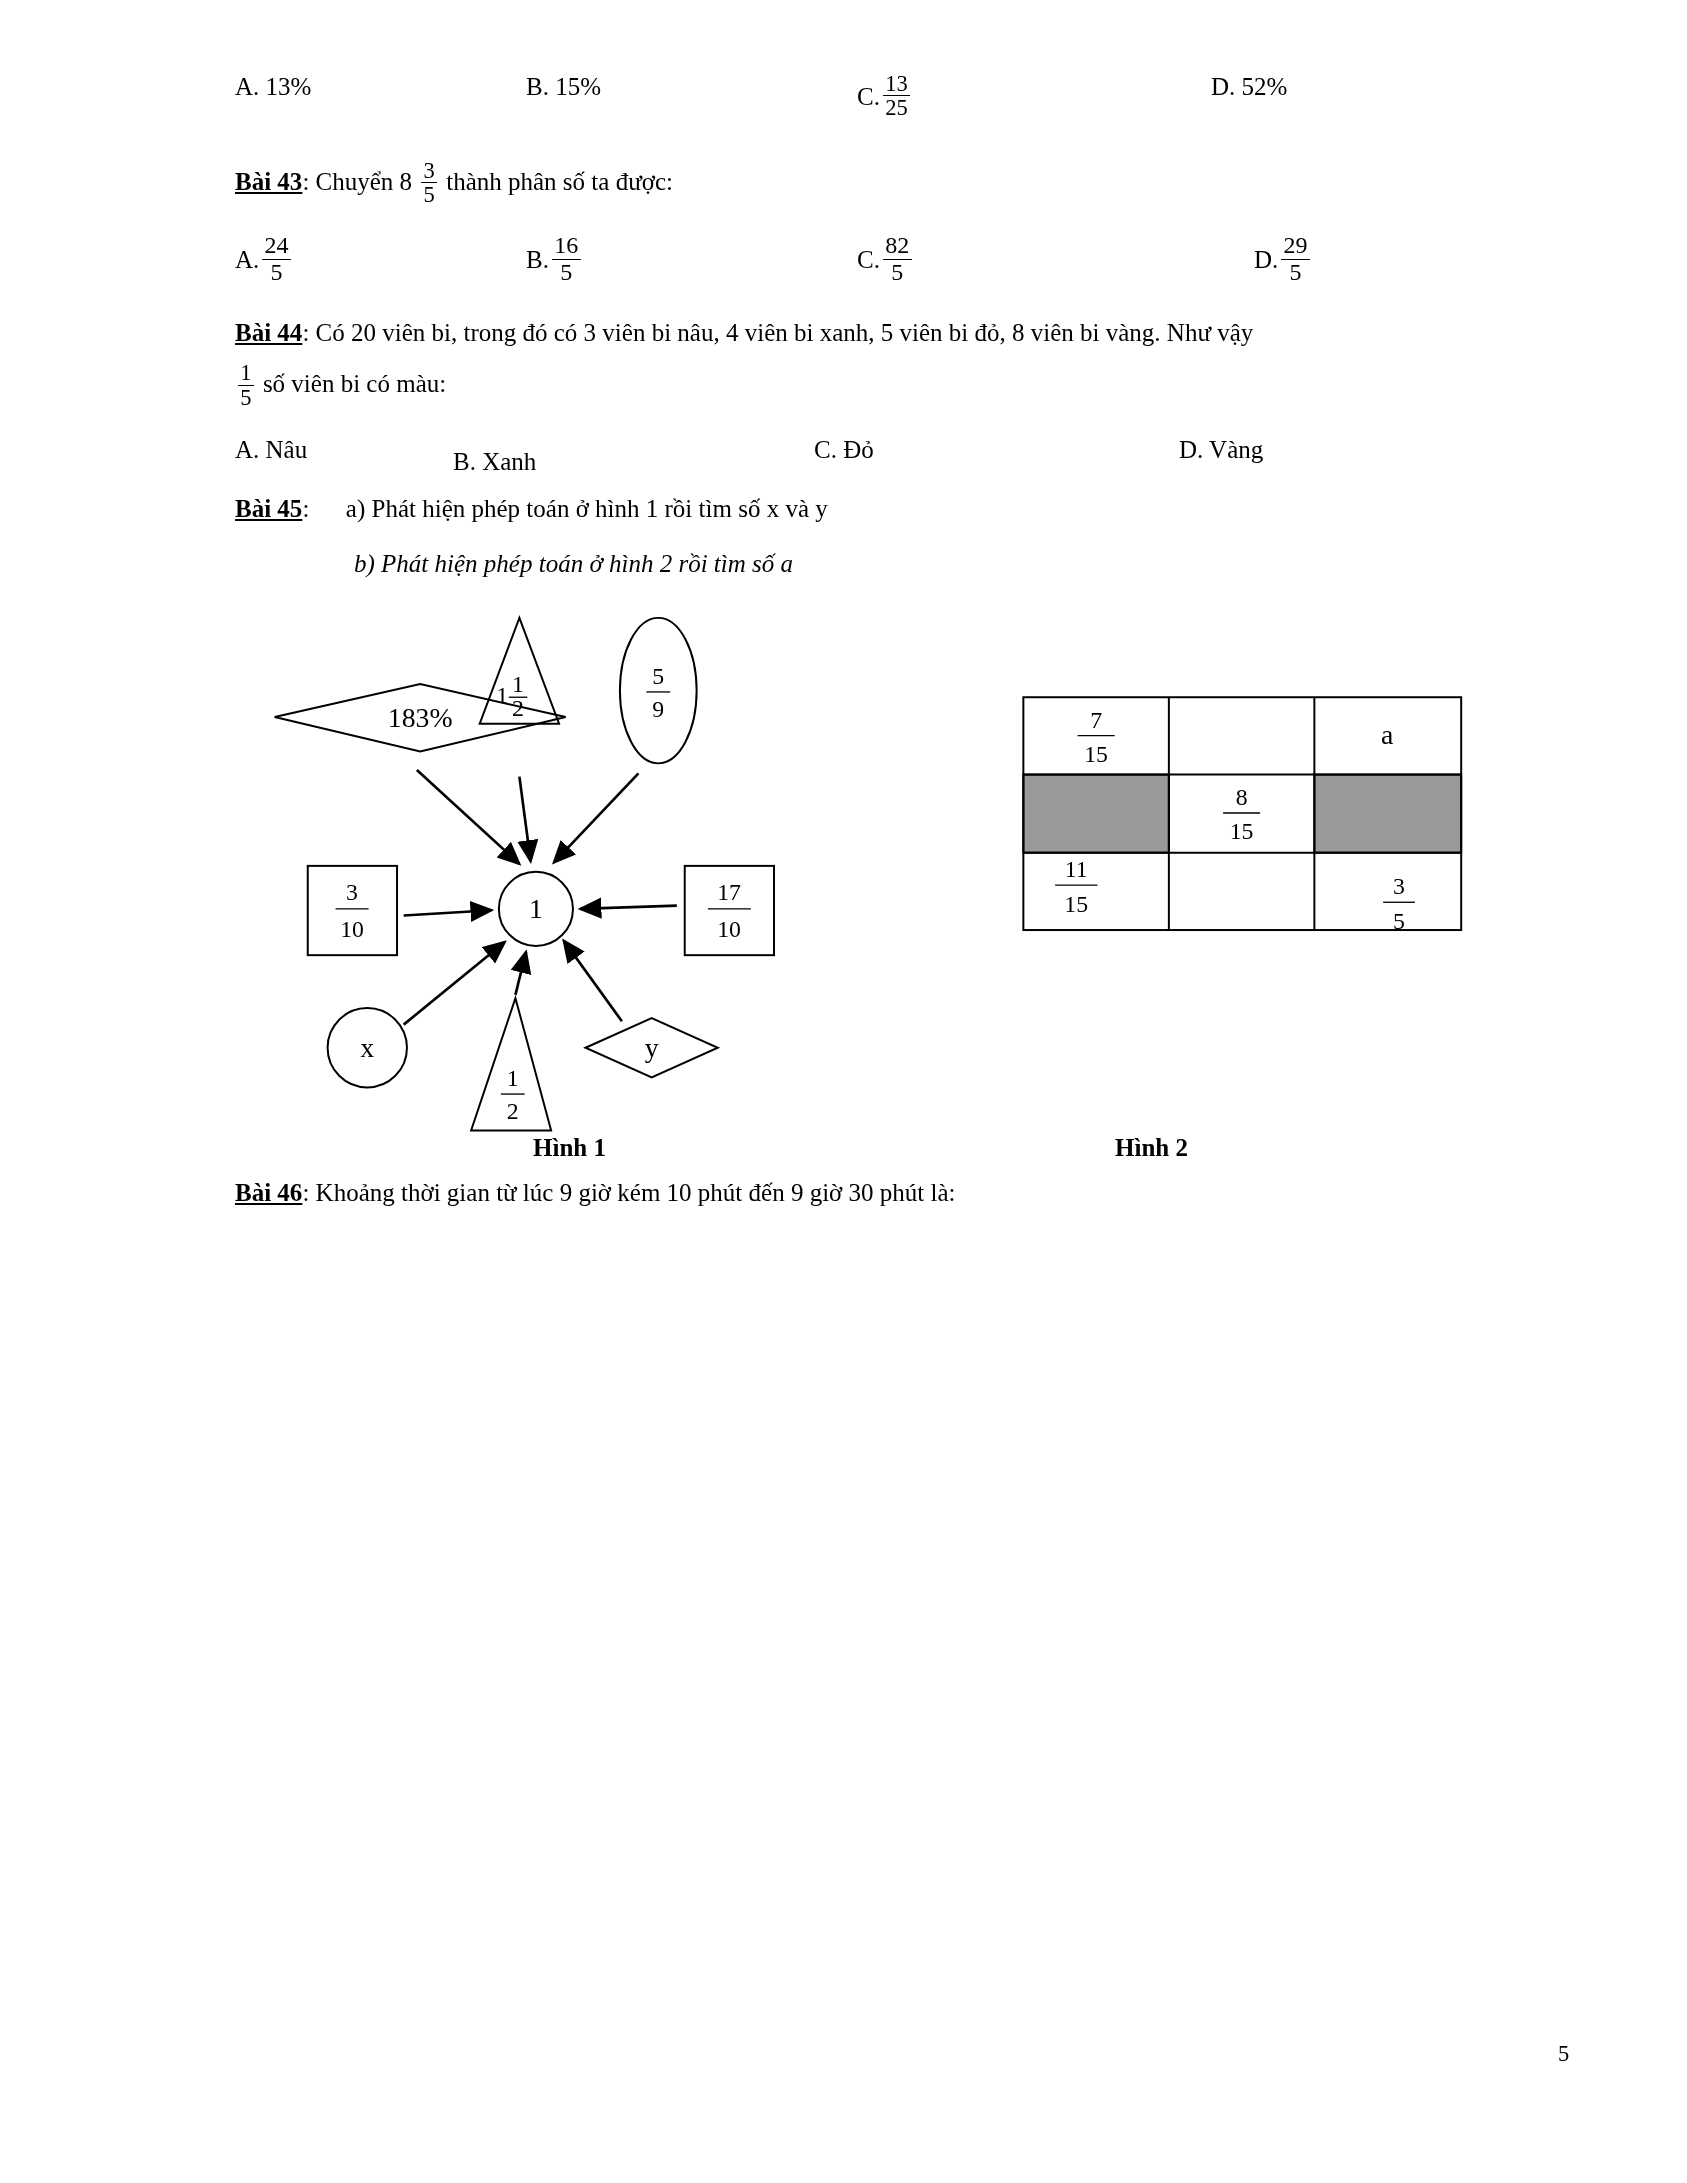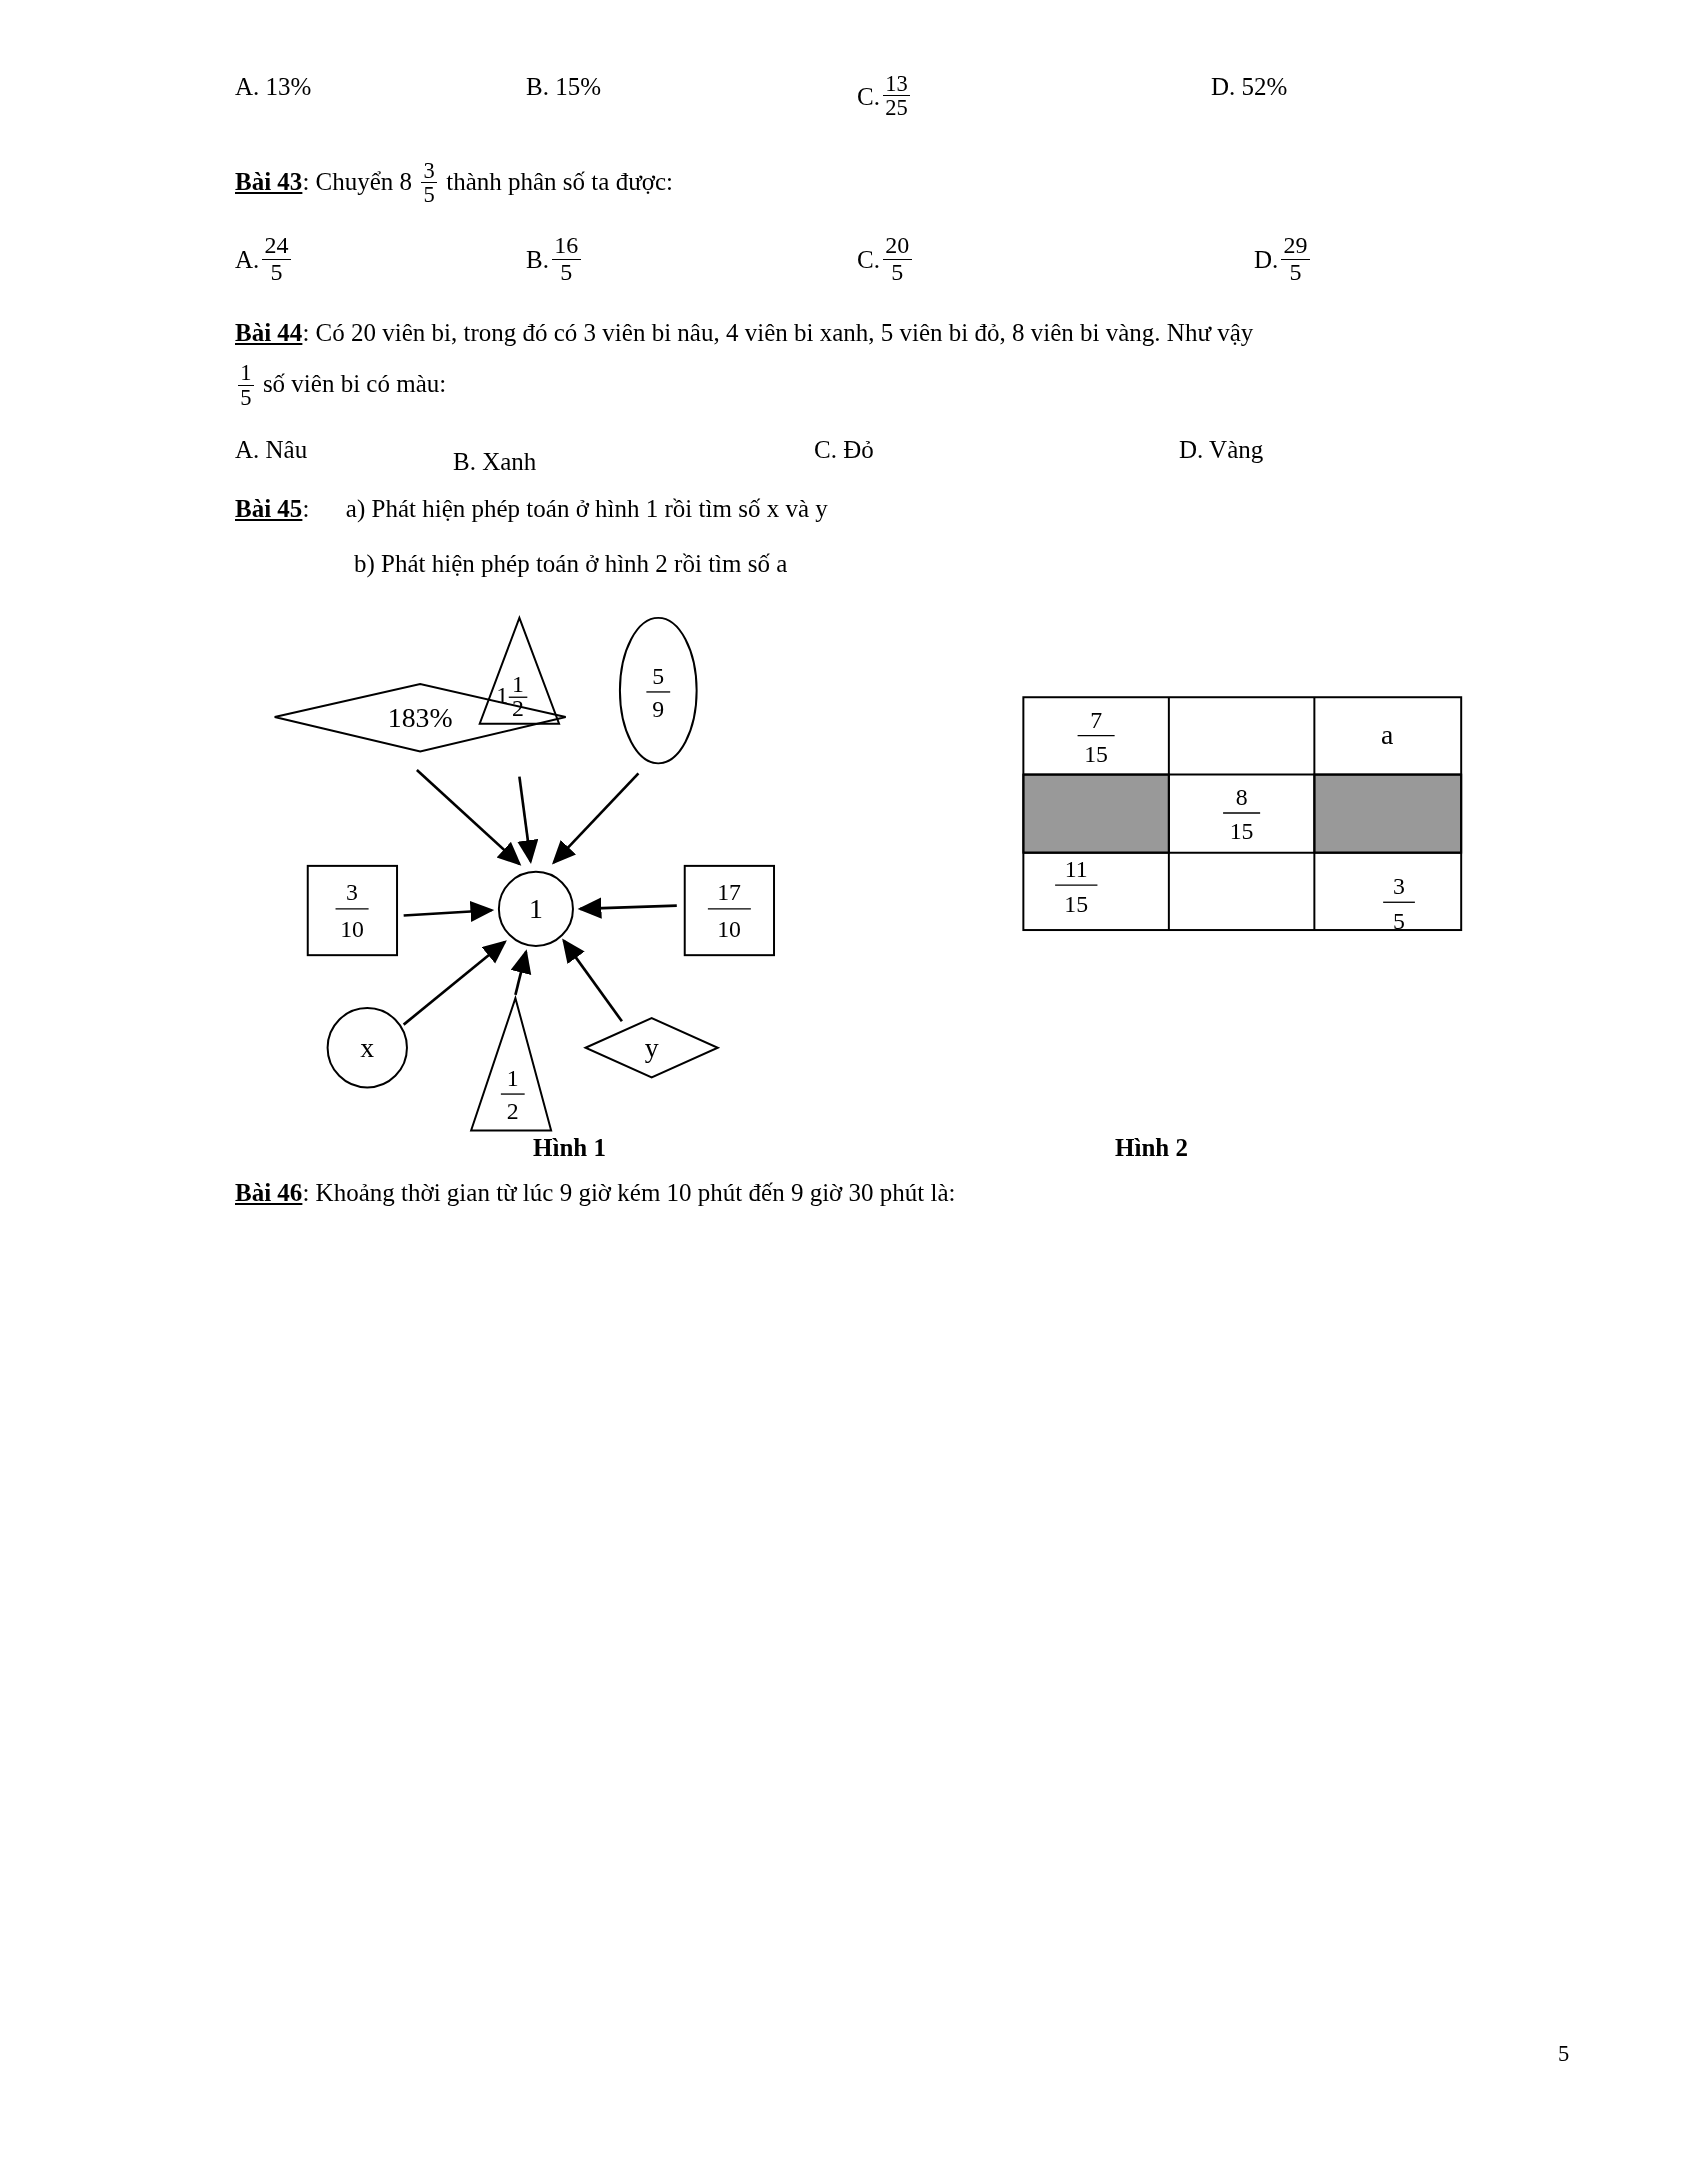--- a/index.html
+++ b/index.html
@@ -135,21 +135,21 @@
       <span class="opt opt-b">
         <span>B.</span>
         <span class="frac lg">
           <span class="num">16</span>
           <span class="den">5</span>
         </span>
       </span>
       <span class="opt opt-c">
         <span>C.</span>
         <span class="frac lg">
-          <span class="num">20</span>
+          <span class="num">82</span>
           <span class="den">5</span>
         </span>
       </span>
       <span class="opt opt-d" style="left:1019px;">
         <span>D.</span>
         <span class="frac lg">
           <span class="num">29</span>
           <span class="den">5</span>
         </span>
       </span>
@@ -182,21 +182,21 @@
         <span>D. Vàng</span>
       </span>
     </div>
 
     <div class="q">
       <div class="qbody">
         <span class="bold uline">Bài 45</span><span>:</span>
         <span style="display:inline-block; width:24px;"></span>
         <span>a) Phát hiện phép toán ở hình 1 rồi tìm số x và y</span>
       </div>
-      <div class="qbody" style="margin-top:17px; padding-left:119px;">
+      <div class="qbody" style="margin-top:17px; padding-left:119px;font-style:italic;">
         <span>b) Phát hiện phép toán ở hình 2 rồi tìm số a</span>
       </div>
     </div>
 
     <div class="figwrap">
       <svg class="fig" width="1250" height="523" viewBox="0 0 1890 790">
         <defs>
           <marker id="arrow" markerWidth="11" markerHeight="11" refX="8" refY="4" orient="auto" markerUnits="strokeWidth">
             <path d="M0,0 L9,4 L0,8 Z" fill="#000"></path>
           </marker>

